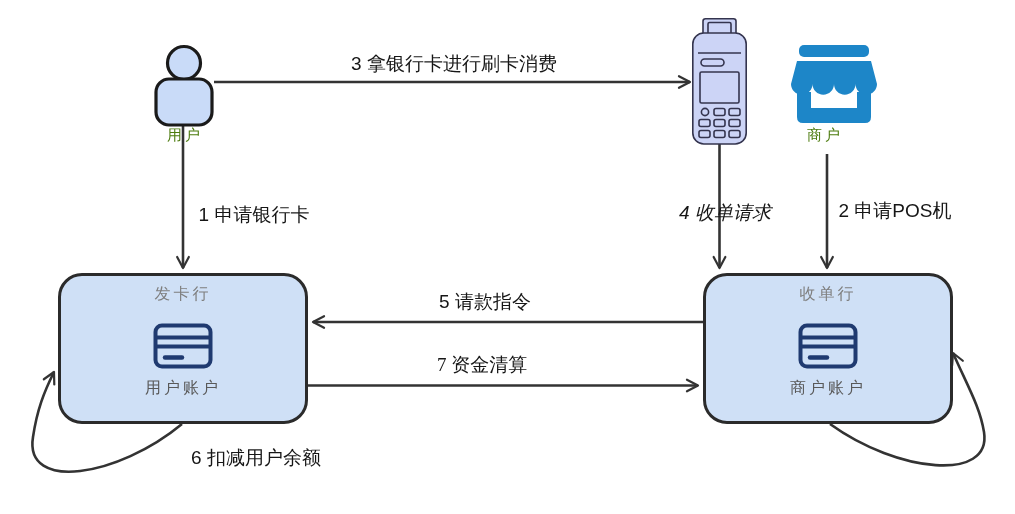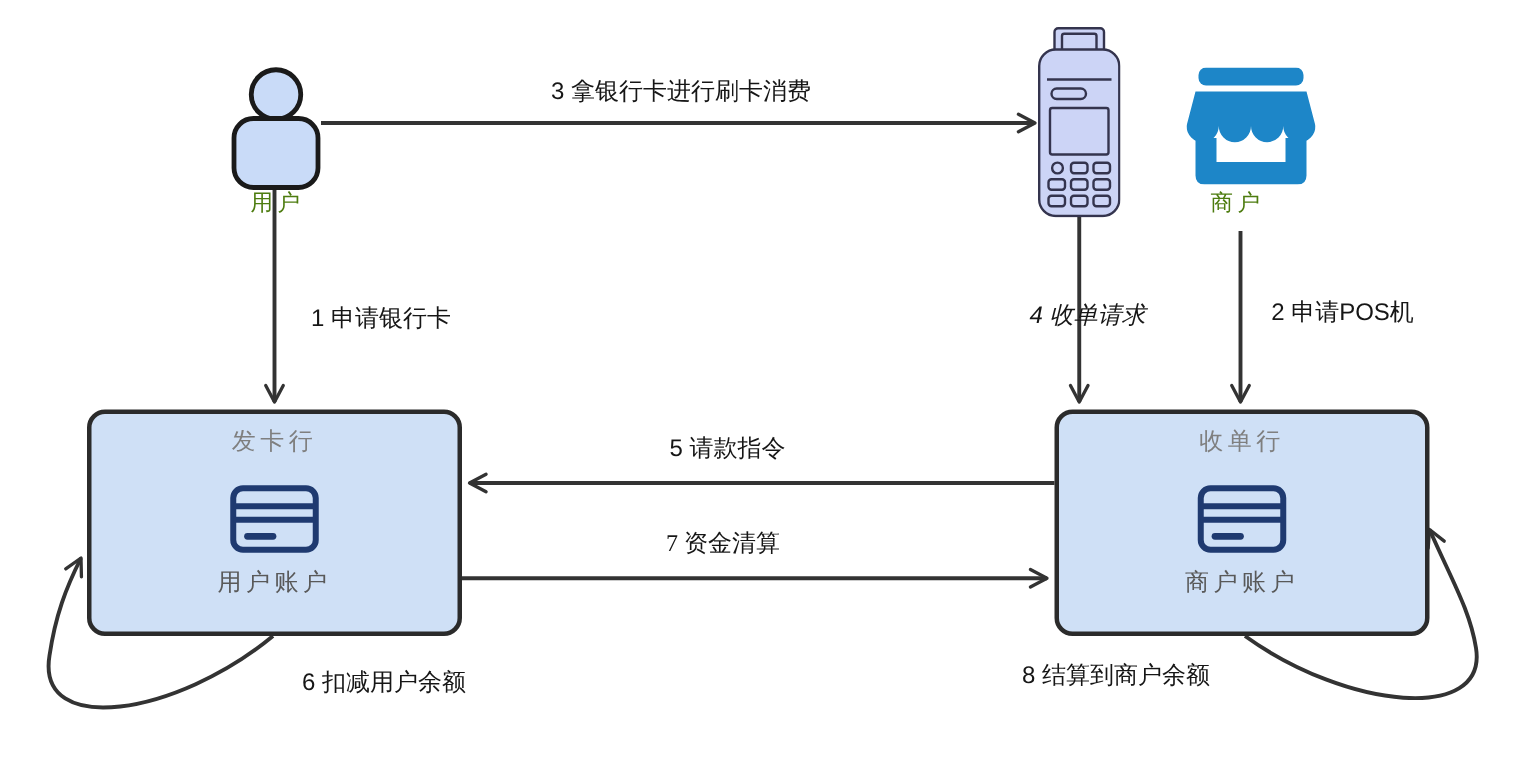--- a/index.html
+++ b/index.html
@@ -5,38 +5,38 @@
   * { margin:0; padding:0; box-sizing:border-box; }
   html,body { background:#fff; }
   .canvas {
     position:relative; width:1015px; height:514px; background:#ffffff;
     font-family:"Liberation Sans","DejaVu Sans",sans-serif; overflow:hidden;
   }
   .layer { position:absolute; left:0; top:0; }
   .abs { position:absolute; }
   .node-box {
     position:absolute; width:250px; height:151px;
-    background:#cfe0f6; border:3px solid #2b2b2b; border-radius:12px;
+    background:#cfe0f6; border:3px solid #2b2b2b; border-radius:24px;
   }
   .node-title {
     position:absolute; top:8px; left:0; width:100%; text-align:center;
     font-size:16px; color:#7f7f7f; letter-spacing:3px;
   }
   .node-account {
     position:absolute; top:102px; left:0; width:100%; text-align:center;
     font-size:16px; color:#595959; letter-spacing:3px;
   }
   .card-icon { position:absolute; top:47px; left:50%; transform:translateX(-50%); }
   .actor-label {
     position:absolute; transform:translateX(-50%); white-space:nowrap;
     font-size:15px; color:#4d7c0f; letter-spacing:3px; text-align:center;
   }
   .elabel {
     position:absolute; transform:translateX(-50%); white-space:nowrap;
-    font-size:16px; color:#161616; text-align:center;
+    font-size:19px; color:#161616; text-align:center;
   }
 </style>
 </head>
 <body>
 
 <div class="canvas">
 
   <svg class="layer" width="1015" height="514">
     <defs>
       <marker id="ah" viewBox="0 0 12 12" refX="10.5" refY="6" markerWidth="6" markerHeight="6" orient="auto">
@@ -116,15 +116,14 @@
     <div class="node-account">商户账户</div>
   </div>
 
   <div class="elabel" style="left:454px; top:51px;">3 拿银行卡进行刷卡消费</div>
   <div class="elabel" style="left:254px; top:202px;">1 申请银行卡</div>
   <div class="elabel" style="left:725px; top:200px;font-style:italic;">4 收单请求</div>
   <div class="elabel" style="left:895px; top:198px;">2 申请POS机</div>
   <div class="elabel" style="left:485px; top:289px;">5 请款指令</div>
   <div class="elabel" style="left:482px; top:352px;font-family:Liberation Serif, serif;">7 资金清算</div>
   <div class="elabel" style="left:256px; top:445px;">6 扣减用户余额</div>
-  <div class="elabel" style="left:744px; top:440px;">8 结算到商户余额</div>
 
 </div>
 
 </body></html>

